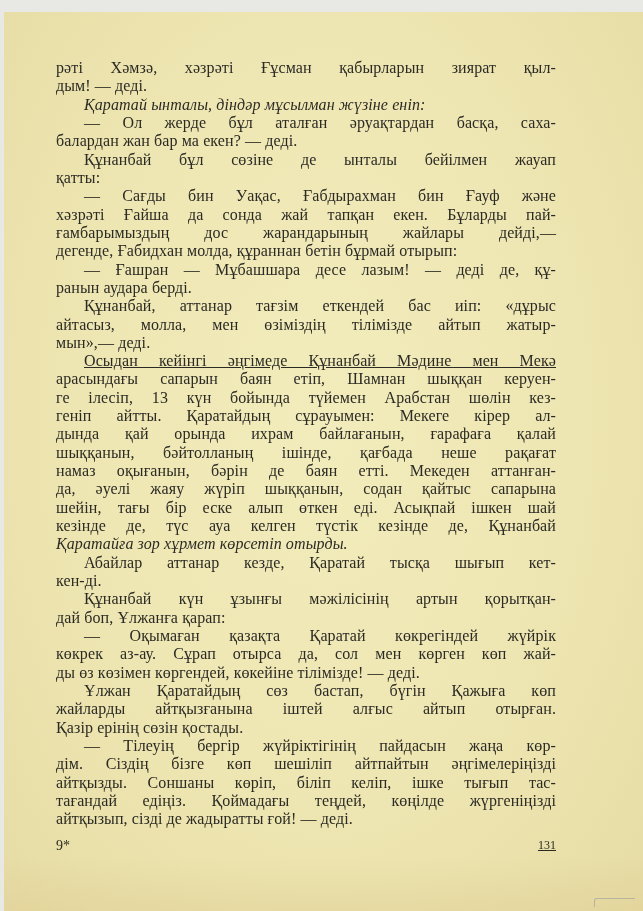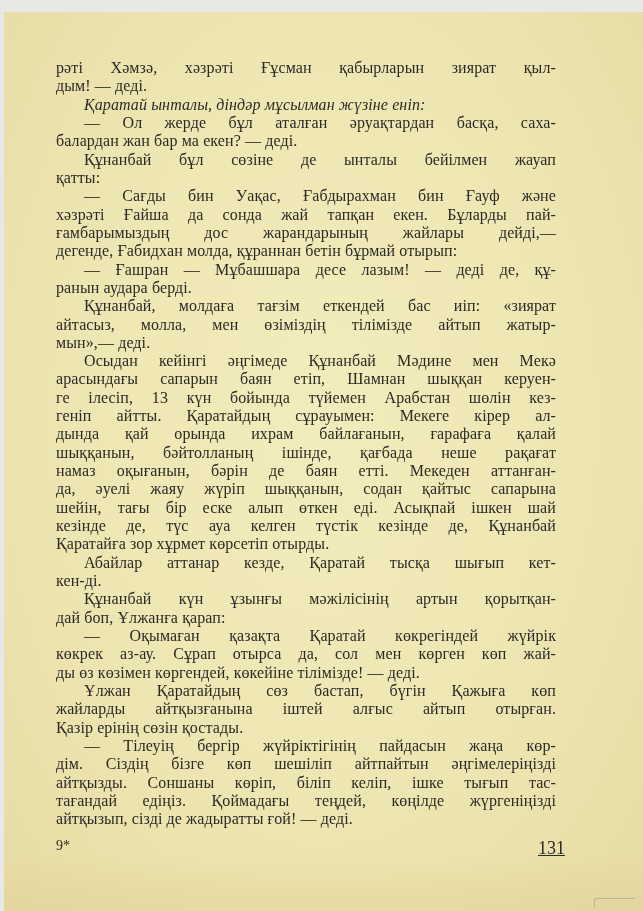--- a/index.html
+++ b/index.html
@@ -48,21 +48,21 @@
       top: 826px;
       font-family: "Liberation Serif", serif;
       font-size: 14px;
       color: #2b2a24;
     }
     .footer-page {
       position: absolute;
       left: 534px;
       top: 826px;
       font-family: "Liberation Serif", serif;
-      font-size: 18px;
+      font-size: 12px;
       color: #2b2a24;
       text-decoration: underline;
     }
     .edge-mark {
       position: absolute;
       left: 594px;
       top: 898px;
       width: 40px;
       height: 8px;
       border-top: 1px solid #b8b4a0;
@@ -81,34 +81,34 @@
       <div class="line indent" style="top: 102px;">— Ол жерде бұл аталған әруақтардан басқа, саха-</div>
       <div class="line last" style="top: 120.3px;">балардан жан бар ма екен? — деді.</div>
       <div class="line indent" style="top: 138.6px;">Құнанбай бұл сөзіне де ынталы бейілмен жауап</div>
       <div class="line last" style="top: 156.9px;">қатты:</div>
       <div class="line indent" style="top: 175.2px;">— Сағды бин Уақас, Ғабдырахман бин Ғауф және</div>
       <div class="line" style="top: 193.6px;">хәзрәті Ғайша да сонда жай тапқан екен. Бұларды пай-</div>
       <div class="line" style="top: 211.9px;">ғамбарымыздың дос жарандарының жайлары дейді,—</div>
       <div class="line last" style="top: 230.2px;">дегенде, Ғабидхан молда, құраннан бетін бұрмай отырып:</div>
       <div class="line indent" style="top: 248.5px;">— Ғашран — Мұбашшара десе лазым! — деді де, құ-</div>
       <div class="line last" style="top: 266.8px;">ранын аудара берді.</div>
-      <div class="line indent" style="top: 285.2px;">Құнанбай, молдаға тағзім еткендей бас иіп: «зиярат</div>
+      <div class="line indent" style="top: 285.2px;">Құнанбай, аттанар тағзім еткендей бас иіп: «дұрыс</div>
       <div class="line" style="top: 303.5px;">айтасыз, молла, мен өзіміздің тілімізде айтып жатыр-</div>
       <div class="line last" style="top: 321.8px;">мын»,— деді.</div>
-      <div class="line indent" style="top: 340.1px;">Осыдан кейінгі әңгімеде Құнанбай Мәдине мен Мекә</div>
+      <div class="line indent" style="top: 340.1px; text-decoration: underline;">Осыдан кейінгі әңгімеде Құнанбай Мәдине мен Мекә</div>
       <div class="line" style="top: 358.4px;">арасындағы сапарын баян етіп, Шамнан шыққан керуен-</div>
       <div class="line" style="top: 376.8px;">ге ілесіп, 13 күн бойында түйемен Арабстан шөлін кез-</div>
       <div class="line" style="top: 395.1px;">геніп айтты. Қаратайдың сұрауымен: Мекеге кірер ал-</div>
       <div class="line" style="top: 413.4px;">дында қай орында ихрам байлағанын, ғарафаға қалай</div>
       <div class="line" style="top: 431.7px;">шыққанын, бәйтолланың ішінде, қағбада неше рақағат</div>
       <div class="line" style="top: 450px;">намаз оқығанын, бәрін де баян етті. Мекеден аттанған-</div>
       <div class="line" style="top: 468.4px;">да, әуелі жаяу жүріп шыққанын, содан қайтыс сапарына</div>
       <div class="line" style="top: 486.7px;">шейін, тағы бір еске алып өткен еді. Асықпай ішкен шай</div>
       <div class="line" style="top: 505px;">кезінде де, түс ауа келген түстік кезінде де, Құнанбай</div>
-      <div class="line last" style="top: 523.3px;">Қаратайға зор хұрмет көрсетіп отырды.</div>
+      <div class="line last" style="top: 523.3px; font-style: italic;">Қаратайға зор хұрмет көрсетіп отырды.</div>
       <div class="line indent" style="top: 541.6px;">Абайлар аттанар кезде, Қаратай тысқа шығып кет-</div>
       <div class="line last" style="top: 560px;">кен-ді.</div>
       <div class="line indent" style="top: 578.3px;">Құнанбай күн ұзынғы мәжілісінің артын қорытқан-</div>
       <div class="line last" style="top: 596.6px;">дай боп, Ұлжанға қарап:</div>
       <div class="line indent" style="top: 614.9px;">— Оқымаған қазақта Қаратай көкрегіндей жүйрік</div>
       <div class="line" style="top: 633.2px;">көкрек аз-ау. Сұрап отырса да, сол мен көрген көп жай-</div>
       <div class="line last" style="top: 651.6px;">ды өз көзімен көргендей, көкейіне тілімізде! — деді.</div>
       <div class="line indent" style="top: 669.9px;">Ұлжан Қаратайдың сөз бастап, бүгін Қажыға көп</div>
       <div class="line" style="top: 688.2px;">жайларды айтқызғанына іштей алғыс айтып отырған.</div>
       <div class="line last" style="top: 706.5px;">Қазір ерінің сөзін қостады.</div>

